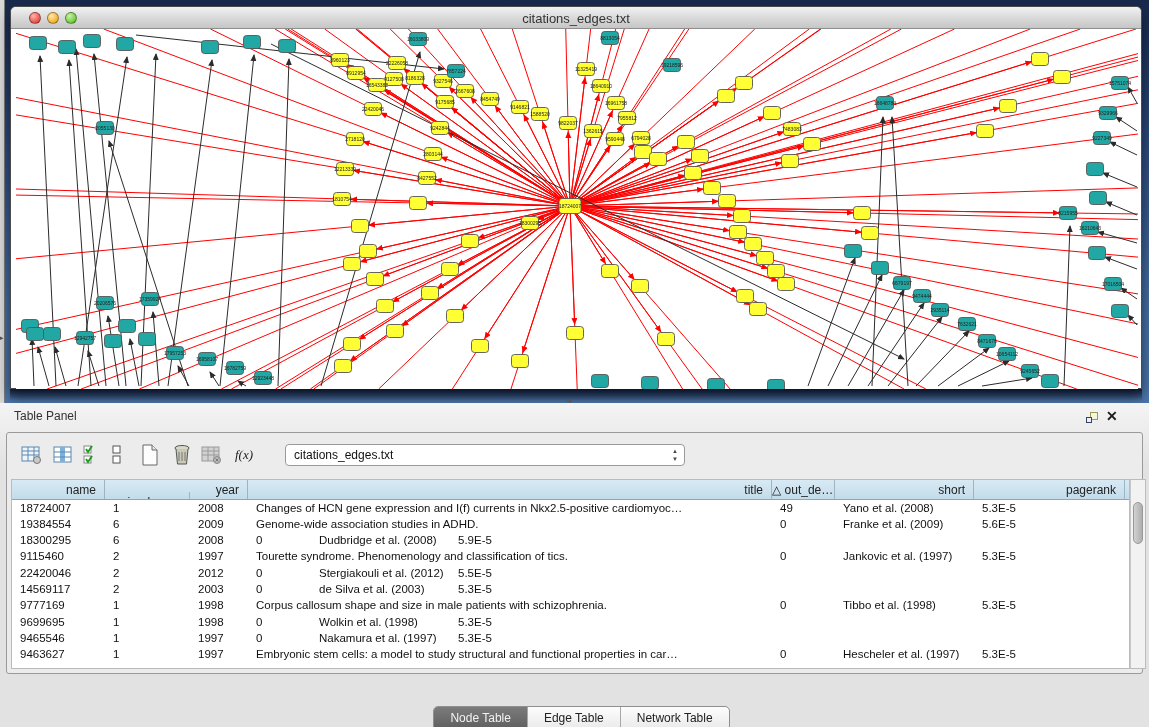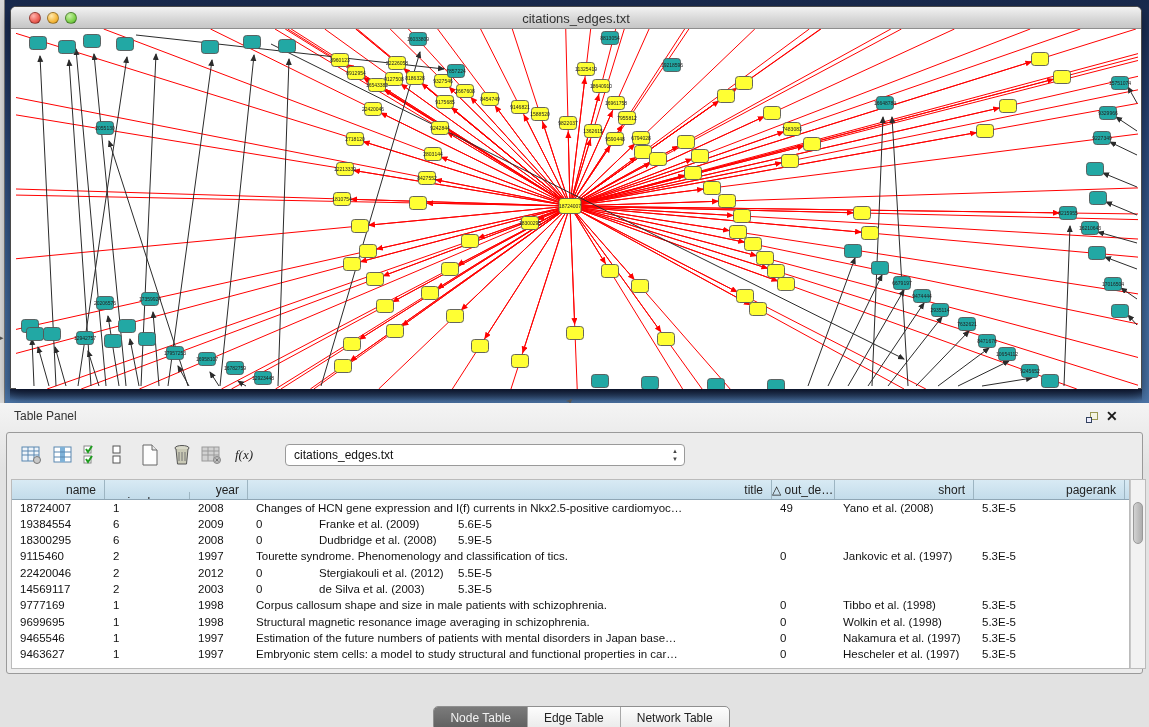--- a/index.html
+++ b/index.html
@@ -805,20 +805,21 @@
               <div class="td" style="width: 58px;">2008</div>
               <div class="td" style="width: 524px;">Changes of HCN gene expression and I(f) currents in Nkx2.5-positive cardiomyoc…</div>
               <div class="td" style="width: 63px;">49</div>
               <div class="td" style="width: 139px;">Yano et al. (2008)</div>
               <div class="td" style="width: 151px;">5.3E-5</div>
             </div>
             <div class="trow">
               <div class="td" style="width: 93px;">19384554</div>
               <div class="td" style="width: 85px;">6</div>
               <div class="td" style="width: 58px;">2009</div>
+              <div class="td" style="width: 524px;">Genome-wide association studies in ADHD.</div>
               <div class="td" style="width: 63px;">0</div>
               <div class="td" style="width: 139px;">Franke et al. (2009)</div>
               <div class="td" style="width: 151px;">5.6E-5</div>
             </div>
             <div class="trow">
               <div class="td" style="width: 93px;">18300295</div>
               <div class="td" style="width: 85px;">6</div>
               <div class="td" style="width: 58px;">2008</div>
               <div class="td" style="width: 63px;">0</div>
               <div class="td" style="width: 139px;">Dudbridge et al. (2008)</div>
@@ -855,30 +856,28 @@
               <div class="td" style="width: 58px;">1998</div>
               <div class="td" style="width: 524px;">Corpus callosum shape and size in male patients with schizophrenia.</div>
               <div class="td" style="width: 63px;">0</div>
               <div class="td" style="width: 139px;">Tibbo et al. (1998)</div>
               <div class="td" style="width: 151px;">5.3E-5</div>
             </div>
             <div class="trow">
               <div class="td" style="width: 93px;">9699695</div>
               <div class="td" style="width: 85px;">1</div>
               <div class="td" style="width: 58px;">1998</div>
-              <div class="td" style="width: 524px;">Structural magnetic resonance image averaging in schizophrenia.</div>
               <div class="td" style="width: 63px;">0</div>
               <div class="td" style="width: 139px;">Wolkin et al. (1998)</div>
               <div class="td" style="width: 151px;">5.3E-5</div>
             </div>
             <div class="trow">
               <div class="td" style="width: 93px;">9465546</div>
               <div class="td" style="width: 85px;">1</div>
               <div class="td" style="width: 58px;">1997</div>
-              <div class="td" style="width: 524px;">Estimation of the future numbers of patients with mental disorders in Japan base…</div>
               <div class="td" style="width: 63px;">0</div>
               <div class="td" style="width: 139px;">Nakamura et al. (1997)</div>
               <div class="td" style="width: 151px;">5.3E-5</div>
             </div>
             <div class="trow">
               <div class="td" style="width: 93px;">9463627</div>
               <div class="td" style="width: 85px;">1</div>
               <div class="td" style="width: 58px;">1997</div>
               <div class="td" style="width: 524px;">Embryonic stem cells: a model to study structural and functional properties in car…</div>
               <div class="td" style="width: 63px;">0</div>

